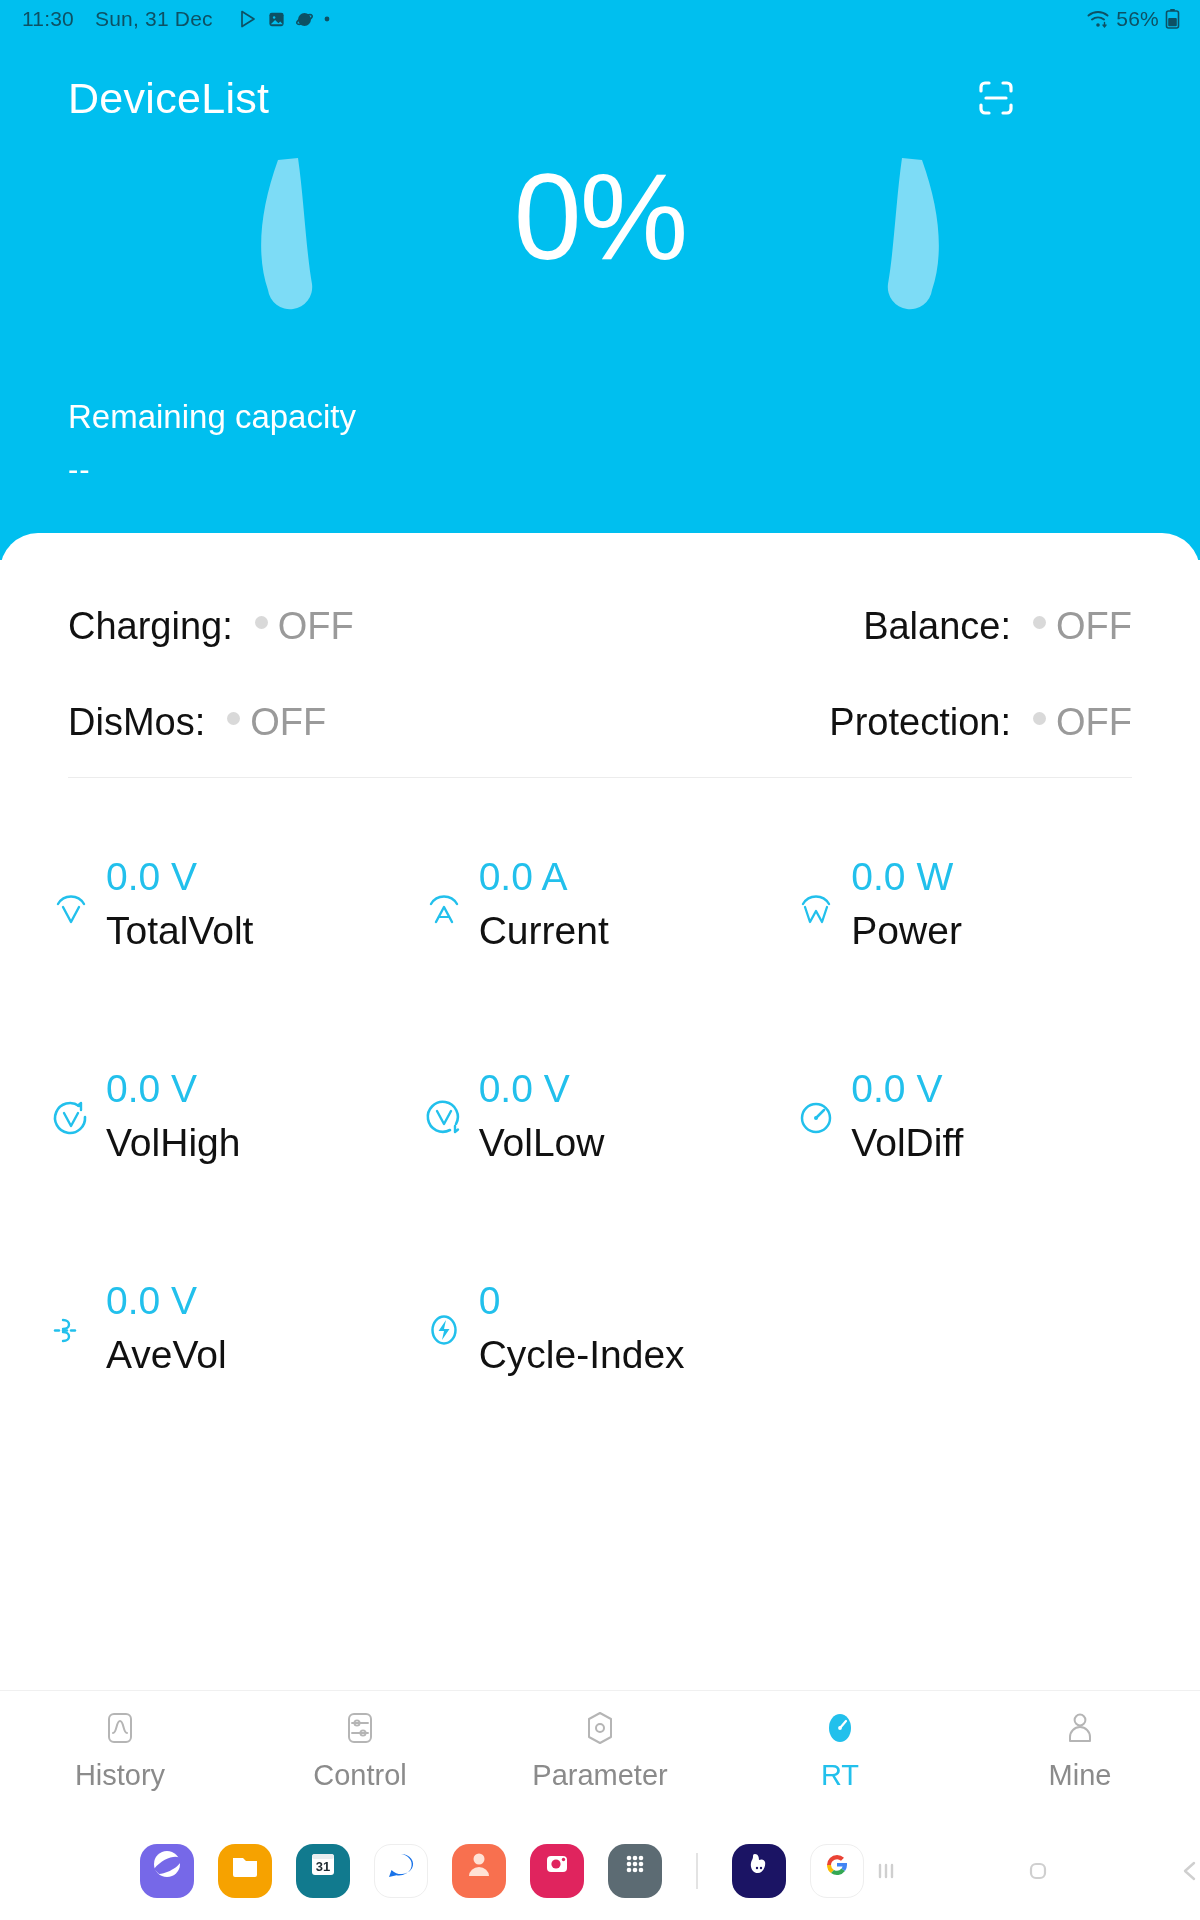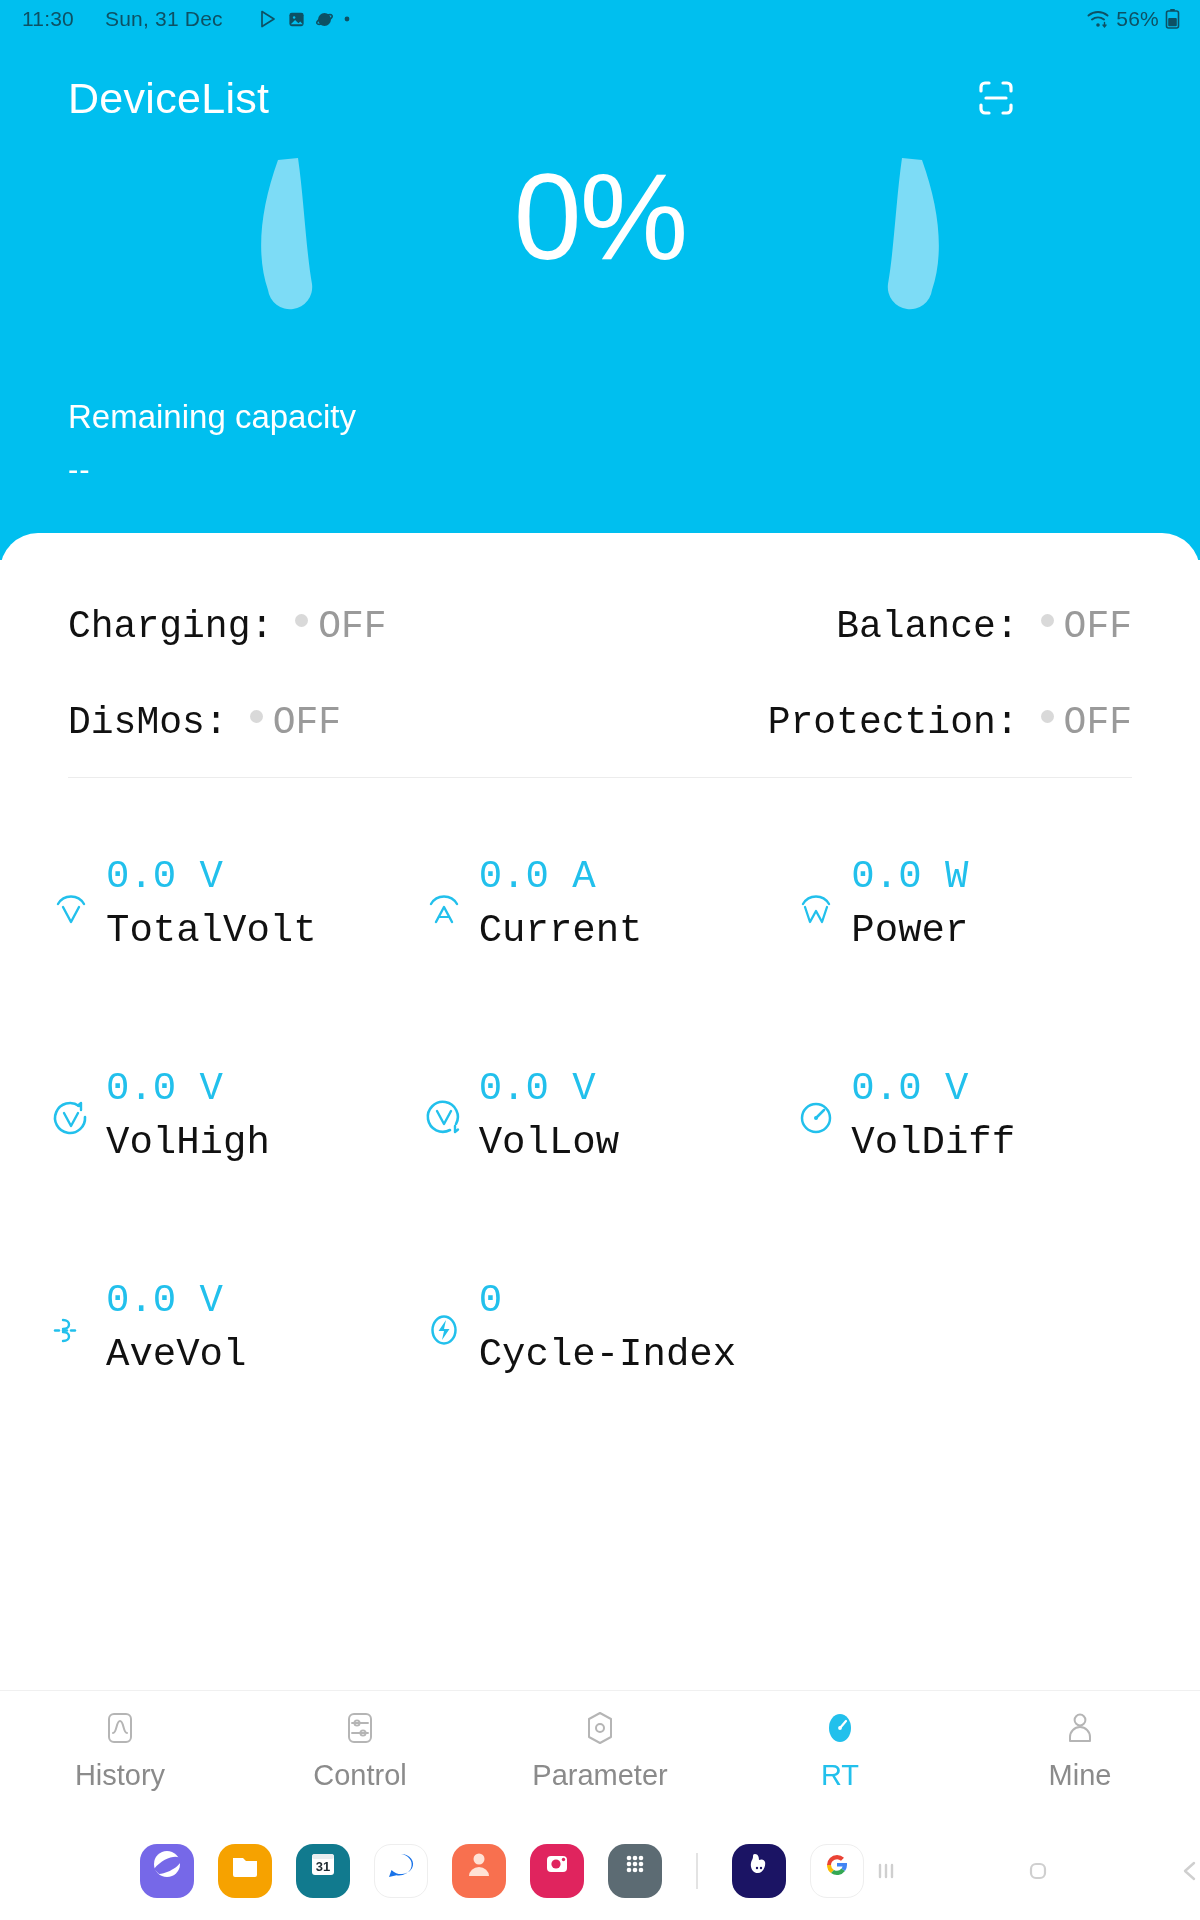--- a/index.html
+++ b/index.html
@@ -33,21 +33,21 @@
     width: 1200px;
     height: 38px;
     display: flex;
     align-items: center;
     padding: 0 20px 0 22px;
     color: #0b4a5a;
   }
   .sb-left {
     display: flex;
     align-items: center;
-    gap: 25px;
+    gap: 15px;
     font-size: 21px;
     color: #0d5164;
     letter-spacing: .2px;
   }
   .sb-time { font-weight: 400; }
   .sb-date { margin-left: 6px; }
   .sb-icons { display: flex; align-items: center; gap: 9px; margin-left: 10px; }
   .sb-right {
     margin-left: auto;
     display: flex;
@@ -124,21 +124,20 @@
   }
 
   
   .sheet {
     position: absolute;
     top: 533px; left: 0;
     width: 1200px;
     height: 1157px;
     background: #ffffff;
     border-radius: 38px 38px 0 0;
-    font-family: Liberation Mono, monospace;
   }
 
   .status-grid {
     position: absolute;
     top: 45px; left: 0;
     width: 1200px;
     padding: 0 68px;
   }
   .status-row {
     display: flex;

